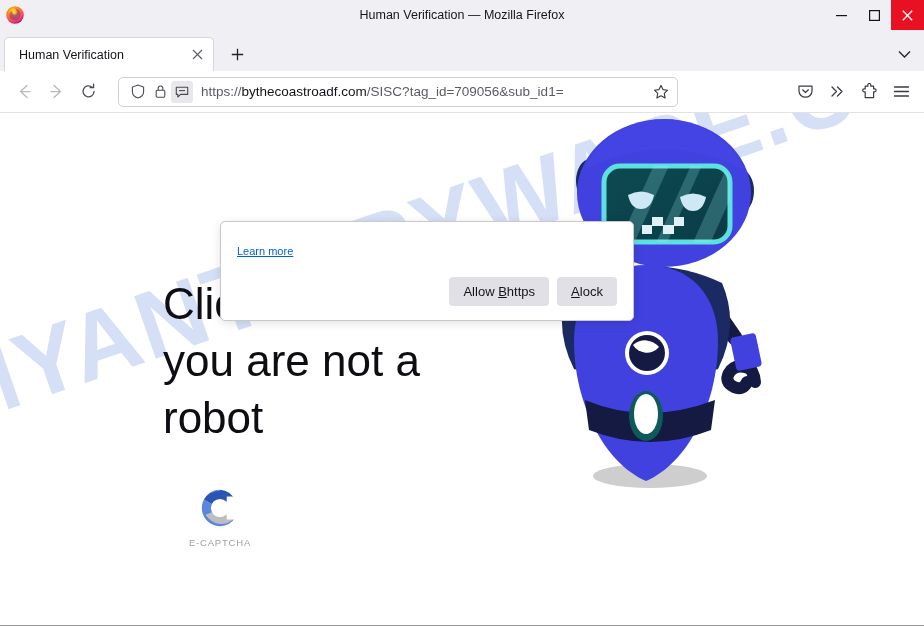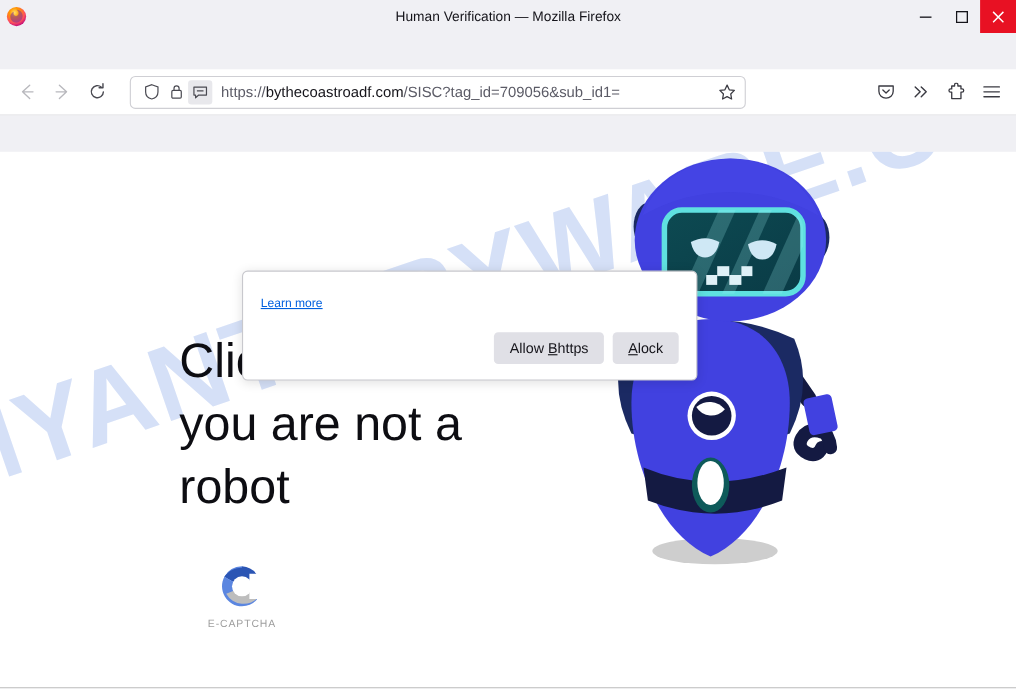--- a/index.html
+++ b/index.html
@@ -13,21 +13,20 @@
     font-family: "Liberation Sans", sans-serif;
     background: #ffffff;
   }
   .window {
     width: 924px;
     height: 626px;
     position: relative;
     background: #f0f0f4;
     display: flex;
     flex-direction: column;
-    gap: 33px;
   }
 
   
   .titlebar {
     height: 30px;
     background: #f0f0f4;
     display: flex;
     align-items: center;
     position: relative;
     flex: none;
@@ -347,20 +346,40 @@
           </svg>
       </div>
       <div class="win-btn close">
         <svg width="11" height="11" viewBox="0 0 11 11">
             <path d="M0.8 0.8 L10.2 10.2 M10.2 0.8 L0.8 10.2" stroke="currentColor" stroke-width="1.3"></path>
           </svg>
       </div>
     </div>
   </div>
 
+  <div class="tabstrip">
+    <div class="tab">
+      <span class="tab-label">Human Verification</span>
+      <span class="tab-close">
+        <svg width="11" height="11" viewBox="0 0 11 11">
+            <path d="M1 1 L10 10 M10 1 L1 10" stroke="currentColor" stroke-width="1.1"></path>
+          </svg>
+      </span>
+    </div>
+    <div class="newtab">
+      <svg width="13" height="13" viewBox="0 0 13 13">
+          <path d="M6.5 0.8 V12.2 M0.8 6.5 H12.2" stroke="currentColor" stroke-width="1.3"></path>
+        </svg>
+    </div>
+    <div class="tablist-down">
+      <svg width="13" height="9" viewBox="0 0 13 9">
+          <path d="M1 1.5 L6.5 7 L12 1.5" fill="none" stroke="currentColor" stroke-width="1.3"></path>
+        </svg>
+    </div>
+  </div>
 
   <div class="navbar">
     <div class="nav-btn disabled">
       <svg width="17" height="17" viewBox="0 0 17 17">
           <path d="M11 2.5 L4.5 8.5 L11 14.5 M4.5 8.5 H14" fill="none" stroke="currentColor" stroke-width="1.25" stroke-linecap="round" stroke-linejoin="round"></path>
         </svg>
     </div>
     <div class="nav-btn disabled">
       <svg width="17" height="17" viewBox="0 0 17 17">
           <path d="M6 2.5 L12.5 8.5 L6 14.5 M12.5 8.5 H3" fill="none" stroke="currentColor" stroke-width="1.25" stroke-linecap="round" stroke-linejoin="round"></path>

